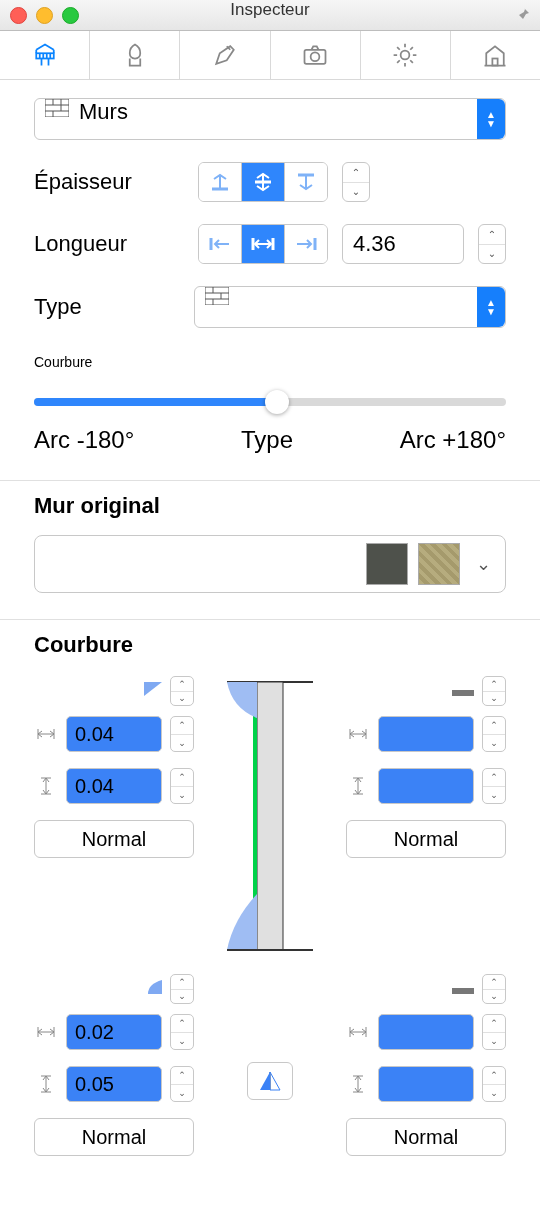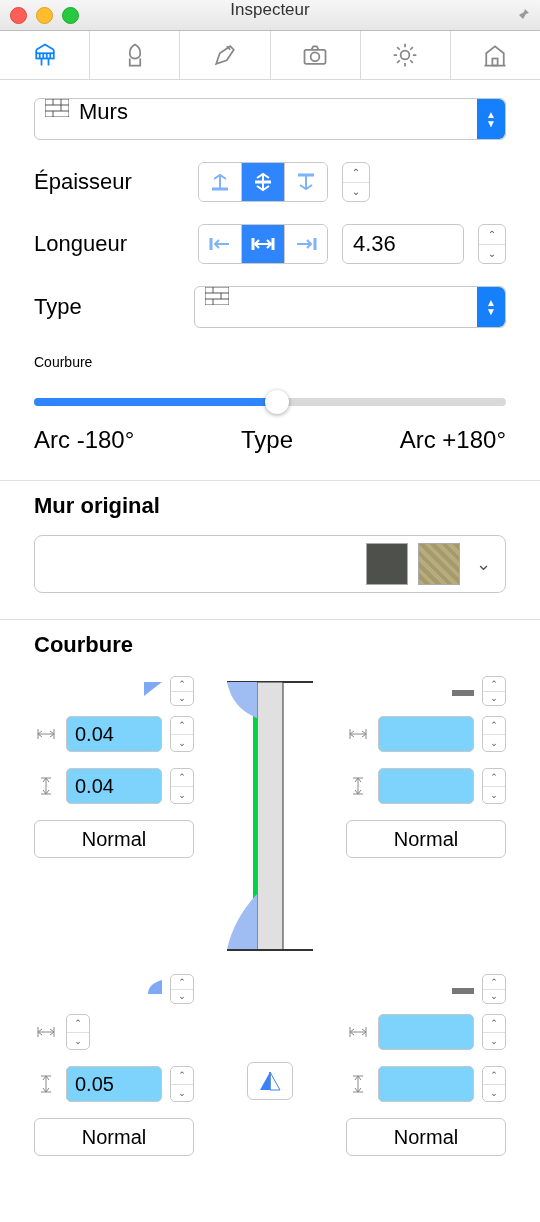--- a/index.html
+++ b/index.html
@@ -46,21 +46,21 @@
   .section-sep{border-top:1px solid #e0e0e0;margin-top:26px;margin-left:-34px;margin-right:-34px;}
   .section-title{font-size:22px;font-weight:600;margin-top:12px;}
   .origwall{margin-top:16px;border:1px solid #c8c8c8;border-radius:8px;height:56px;display:flex;align-items:center;justify-content:flex-end;gap:10px;padding-right:14px;}
   .swatch{width:40px;height:40px;border:1px solid #aaa;}
   .chev{font-size:18px;color:#555;margin-left:6px;}
   .mouldings{display:flex;margin-top:18px;gap:14px;}
   .mcol{flex:0 0 160px;}
   .mpreview{flex:1;display:flex;justify-content:center;}
   .mline{display:flex;align-items:center;gap:8px;margin-bottom:16px;}
   .micon{width:24px;display:flex;justify-content:center;color:#888;}
-  .mnum{flex:1;border:1px solid #c8c8c8;border-radius:5px;height:34px;display:flex;align-items:center;padding-left:8px;font-size:20px;background:#7dd3fc;}
+  .mnum{flex:1;border:1px solid #c8c8c8;border-radius:5px;height:34px;display:flex;align-items:center;padding-left:8px;font-size:20px;background:#3b82f6;}
   .mstep{width:22px;height:34px;border:1px solid #c8c8c8;border-radius:5px;display:flex;flex-direction:column;background:#fff;}
   .mstep div{flex:1;display:flex;align-items:center;justify-content:center;font-size:9px;color:#555;}
   .mstep div:first-child{border-bottom:1px solid #e0e0e0;}
   .mbtn{border:1px solid #c8c8c8;border-radius:6px;height:36px;display:flex;align-items:center;justify-content:center;font-size:20px;background:#fff;}
   .mshape{display:flex;justify-content:flex-end;align-items:center;gap:8px;margin-bottom:10px;}
   .mshape .mstep{height:28px;}
   .wallsvg{width:86px;height:280px;}
   .flipbtn{width:44px;height:36px;border:1px solid #c8c8c8;border-radius:6px;display:flex;align-items:center;justify-content:center;margin:0 auto;background:#fff;}
   .block2{margin-top:18px;}
 </style>
@@ -338,20 +338,21 @@
             <div>⌃</div>
             <div>⌄</div>
           </div>
       </div>
       <div class="mline">
         <span class="micon">
             <svg width="20" height="12">
               <path d="M2 1v10M18 1v10M2 6h16M6 3 2 6l4 3M14 3l4 3-4 3" stroke="#888" fill="none"></path>
             </svg>
           </span>
+        <div class="mnum">0.02</div>
         <div class="mstep">
             <div>⌃</div>
             <div>⌄</div>
           </div>
       </div>
       <div class="mline">
         <span class="micon">
             <svg width="12" height="20">
               <path d="M1 2h10M1 18h10M6 2v16M3 6 6 2l3 4M3 14l3 4 3-4" stroke="#888" fill="none"></path>
             </svg>

